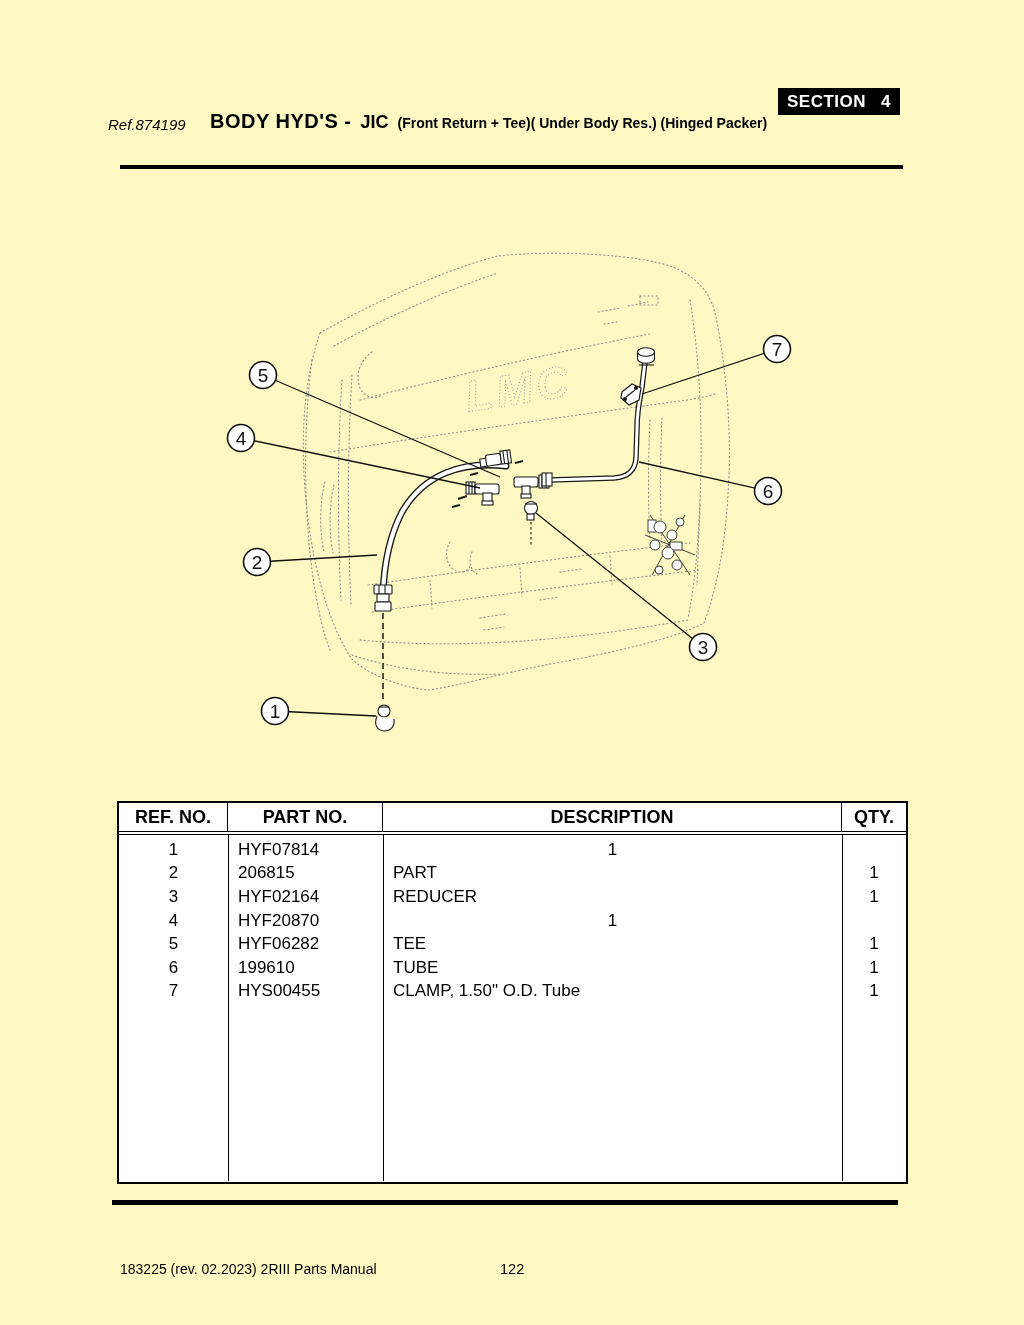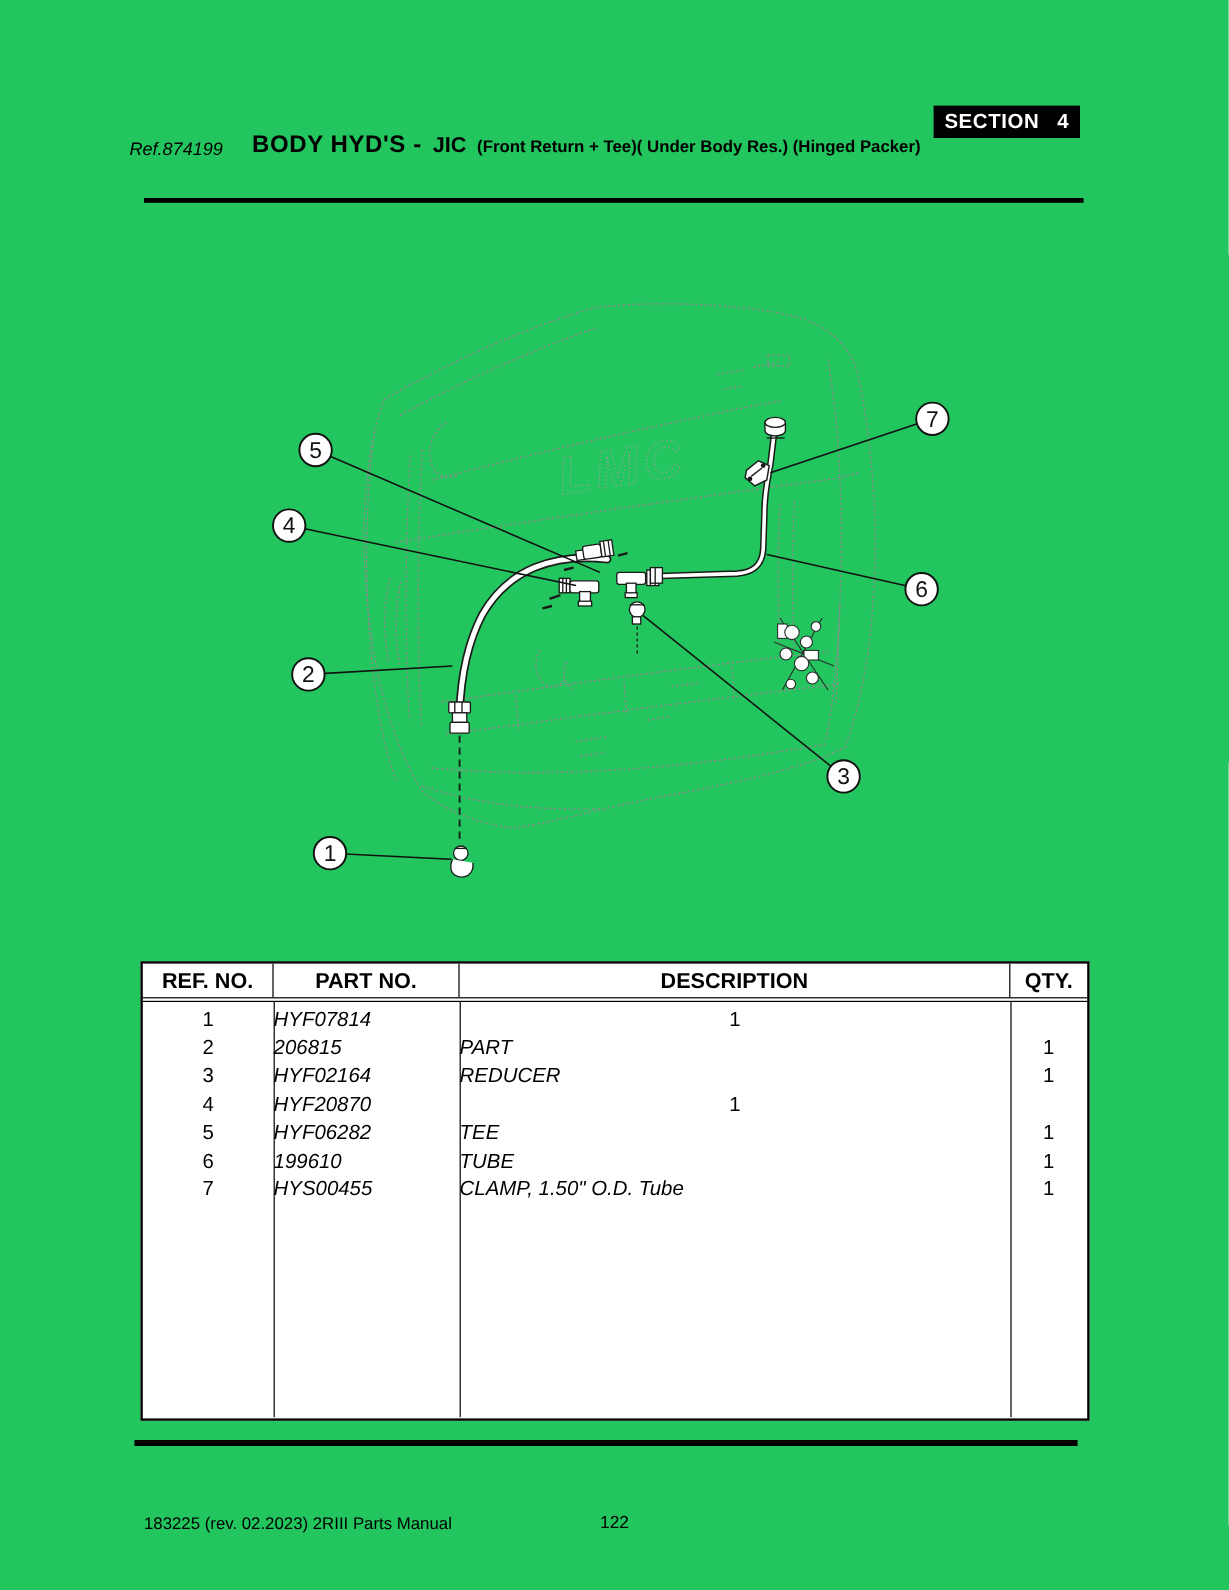--- a/index.html
+++ b/index.html
@@ -1,19 +1,19 @@
 <!DOCTYPE html>
 <html><head>
 <meta charset="utf-8">
 <style>
   html,body{margin:0;padding:0;background:#fff;}
   .page{
     position:relative;
     width:1024px;height:1325px;
-    background:#22c55e;
+    background:#fef9c3;
     font-family:"Liberation Sans",sans-serif;
     color:#000;
     overflow:hidden;
   }
   
   .section-badge{
     position:absolute;left:778px;top:88px;width:122px;height:27px;
     background:#000;color:#fff;
     display:flex;align-items:center;justify-content:space-between;
     padding:0 9px;box-sizing:border-box;
@@ -56,21 +56,21 @@
   .vline{position:absolute;top:0;bottom:0;width:0;border-left:1.5px solid #000;}
   .vline.v1{left:109px;}
   .vline.v2{left:264px;}
   .vline.v3{left:723px;}
   .trows{padding-top:3px;}
   .trow{
     display:grid;grid-template-columns:109px 155px 459px 1fr;
     height:23.6px;align-items:center;font-size:17px;
   }
   .td-center{text-align:center;}
-  .td-left{font-style:italic;}
+  .td-left{padding-left:10px;}
   
   .footer-rule{
     position:absolute;left:112px;top:1200px;width:786px;height:5px;background:#000;
   }
   .footer-left{
     position:absolute;left:120px;top:1261px;font-size:14px;
   }
   .footer-page{
     position:absolute;left:500px;top:1261px;font-size:14.5px;
   }

